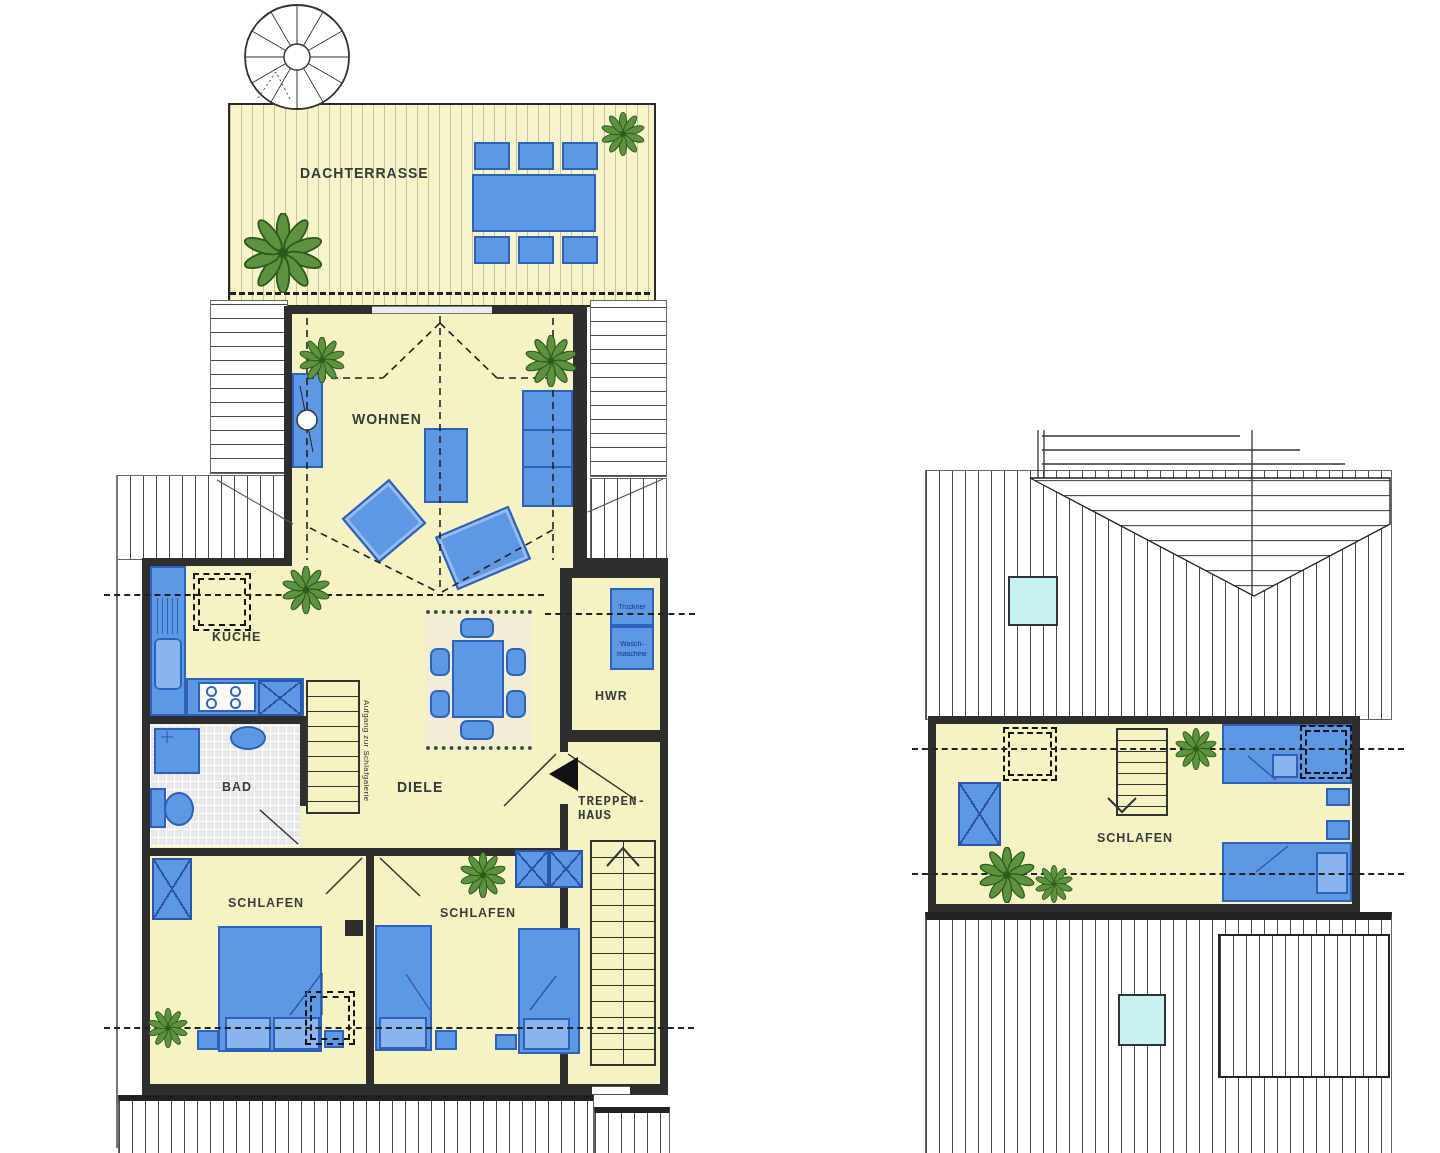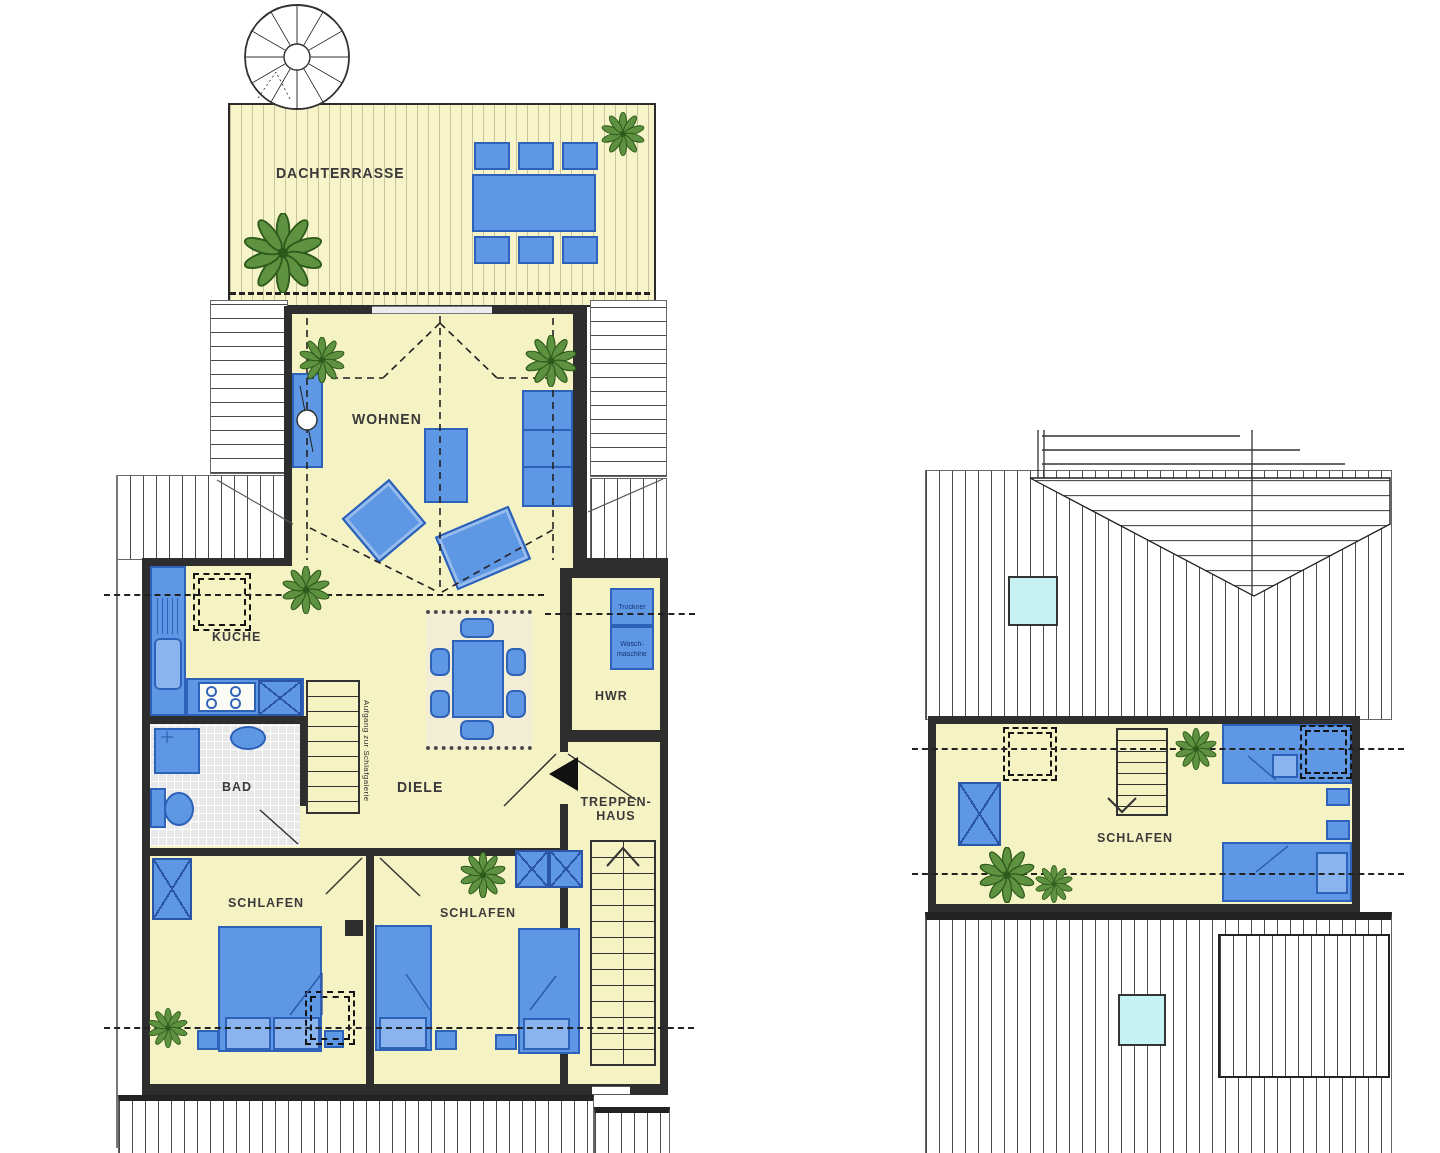--- a/index.html
+++ b/index.html
@@ -32,40 +32,40 @@
   .stairs{border:2px solid #333;box-sizing:border-box;background-color:#f5f2c4;
           background-image:repeating-linear-gradient(180deg,transparent 0 15px,#333 15px 16px);}
   .stairs.rail::after{content:"";position:absolute;left:50%;top:0;bottom:0;width:1px;background:#333;}
   .stairs-sm{border:2px solid #333;box-sizing:border-box;background-color:#f5f2c4;
           background-image:repeating-linear-gradient(180deg,transparent 0 10px,#333 10px 11px);}
   .rug{background:#f2eed6;border-top:4px dotted #444;border-bottom:4px dotted #444;box-sizing:border-box;}
   .slot{background:#fff;border-top:1px solid #555;border-bottom:1px solid #555;box-sizing:border-box;}
   .doorslot{background:#ececec;border-top:1px solid #777;border-bottom:1px solid #777;box-sizing:border-box;}
   .label{position:absolute;font-weight:600;font-size:14px;letter-spacing:1px;color:#3a3a3a;white-space:nowrap;}
   .label.sm{font-size:12.5px;}
-  .label.center{text-align:center;}
+  .label.center{text-align:left;font-family:Liberation Mono, monospace;}
   .tinytext{position:absolute;font-size:7px;line-height:1.15;color:#17357c;text-align:center;}
   .vtext{position:absolute;font-size:8px;color:#333;writing-mode:vertical-rl;letter-spacing:.4px;white-space:nowrap;}
   .dash-h{position:absolute;border-top:2px dashed #222;height:0;}
   .dash-h.thick{border-top:3px dashed #222;}
   .vline{position:absolute;background:#777;}
   .divline{position:absolute;background:#2e62b8;height:2px;}
   .burner{position:absolute;width:11px;height:11px;border:2px solid #2e62b8;border-radius:50%;background:#fcfcf7;box-sizing:border-box;}
   .overlay{position:absolute;left:0;top:0;pointer-events:none;}
 </style>
 </head>
 <body>
 
 <div class="canvas">
 
   <section class="abs" style="left:0;top:0;width:720px;height:1153px;">
 
     <div class="abs deck" style="left:228px;top:103px;width:424px;height:200px;"></div>
     <div class="dash-h thick" style="left:230px;top:292px;width:420px;"></div>
-    <span class="label" style="left:276px;top:165px;">DACHTERRASSE</span>
+    <span class="label" style="left:300px;top:165px;">DACHTERRASSE</span>
 
     <div class="abs furn" style="left:472px;top:174px;width:124px;height:58px;"></div>
     <div class="abs furn" style="left:474px;top:142px;width:36px;height:28px;"></div>
     <div class="abs furn" style="left:518px;top:142px;width:36px;height:28px;"></div>
     <div class="abs furn" style="left:562px;top:142px;width:36px;height:28px;"></div>
     <div class="abs furn" style="left:474px;top:236px;width:36px;height:28px;"></div>
     <div class="abs furn" style="left:518px;top:236px;width:36px;height:28px;"></div>
     <div class="abs furn" style="left:562px;top:236px;width:36px;height:28px;"></div>
 
     <div class="abs hatchh" style="left:210px;top:300px;width:76px;height:172px;"></div>

